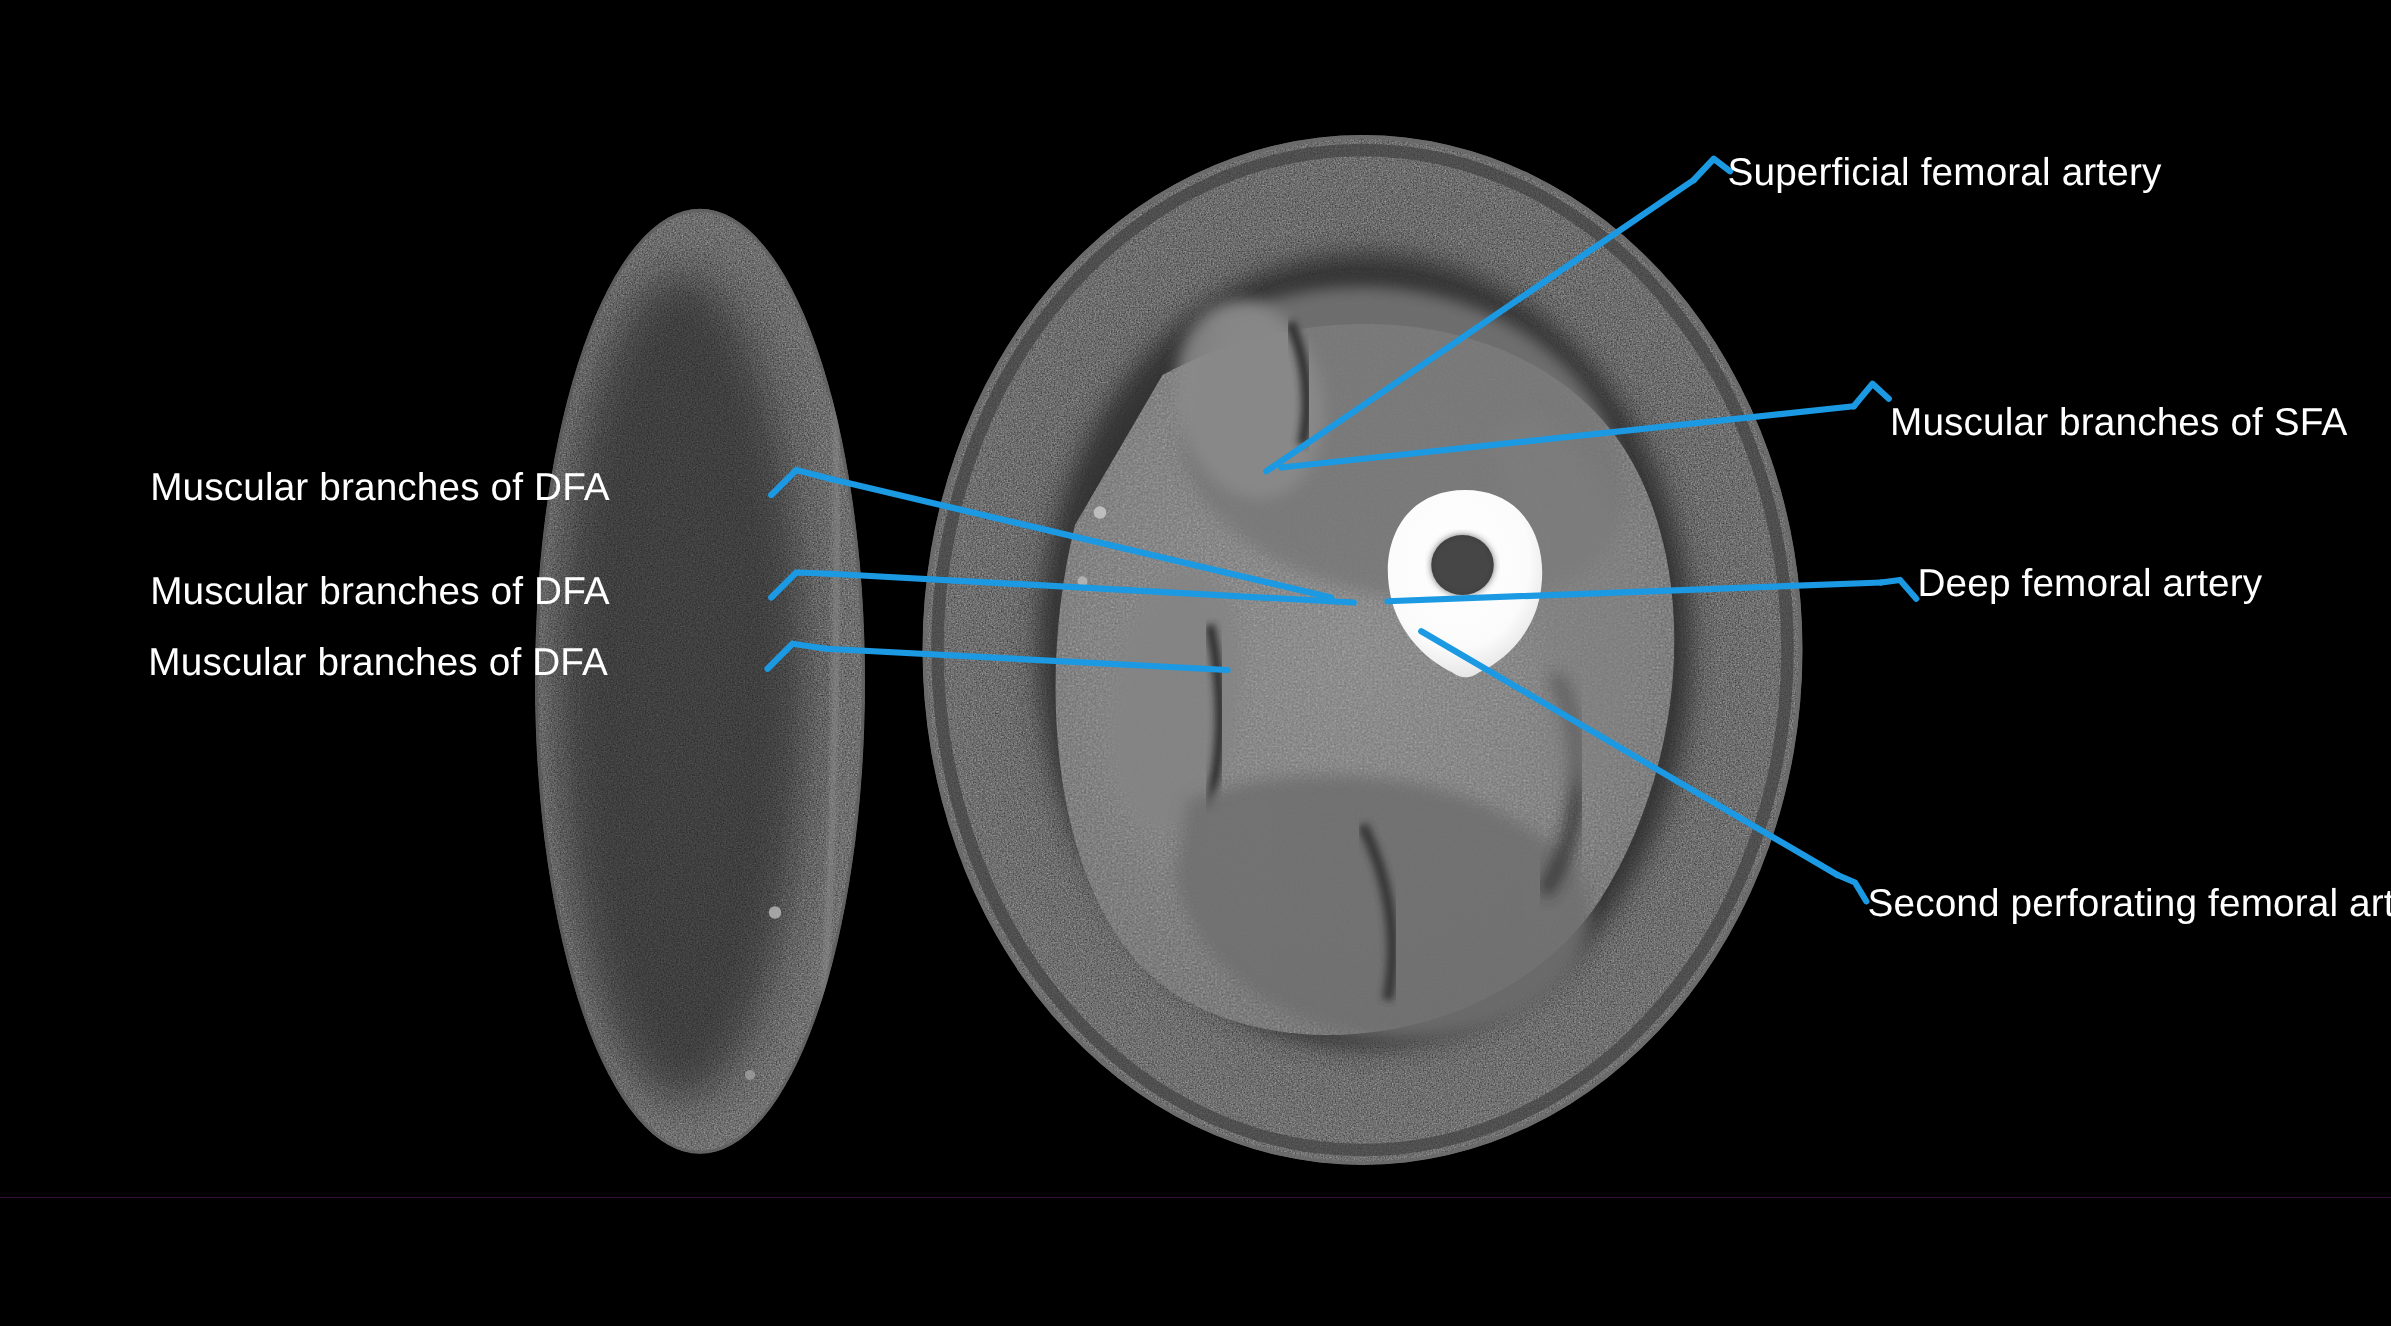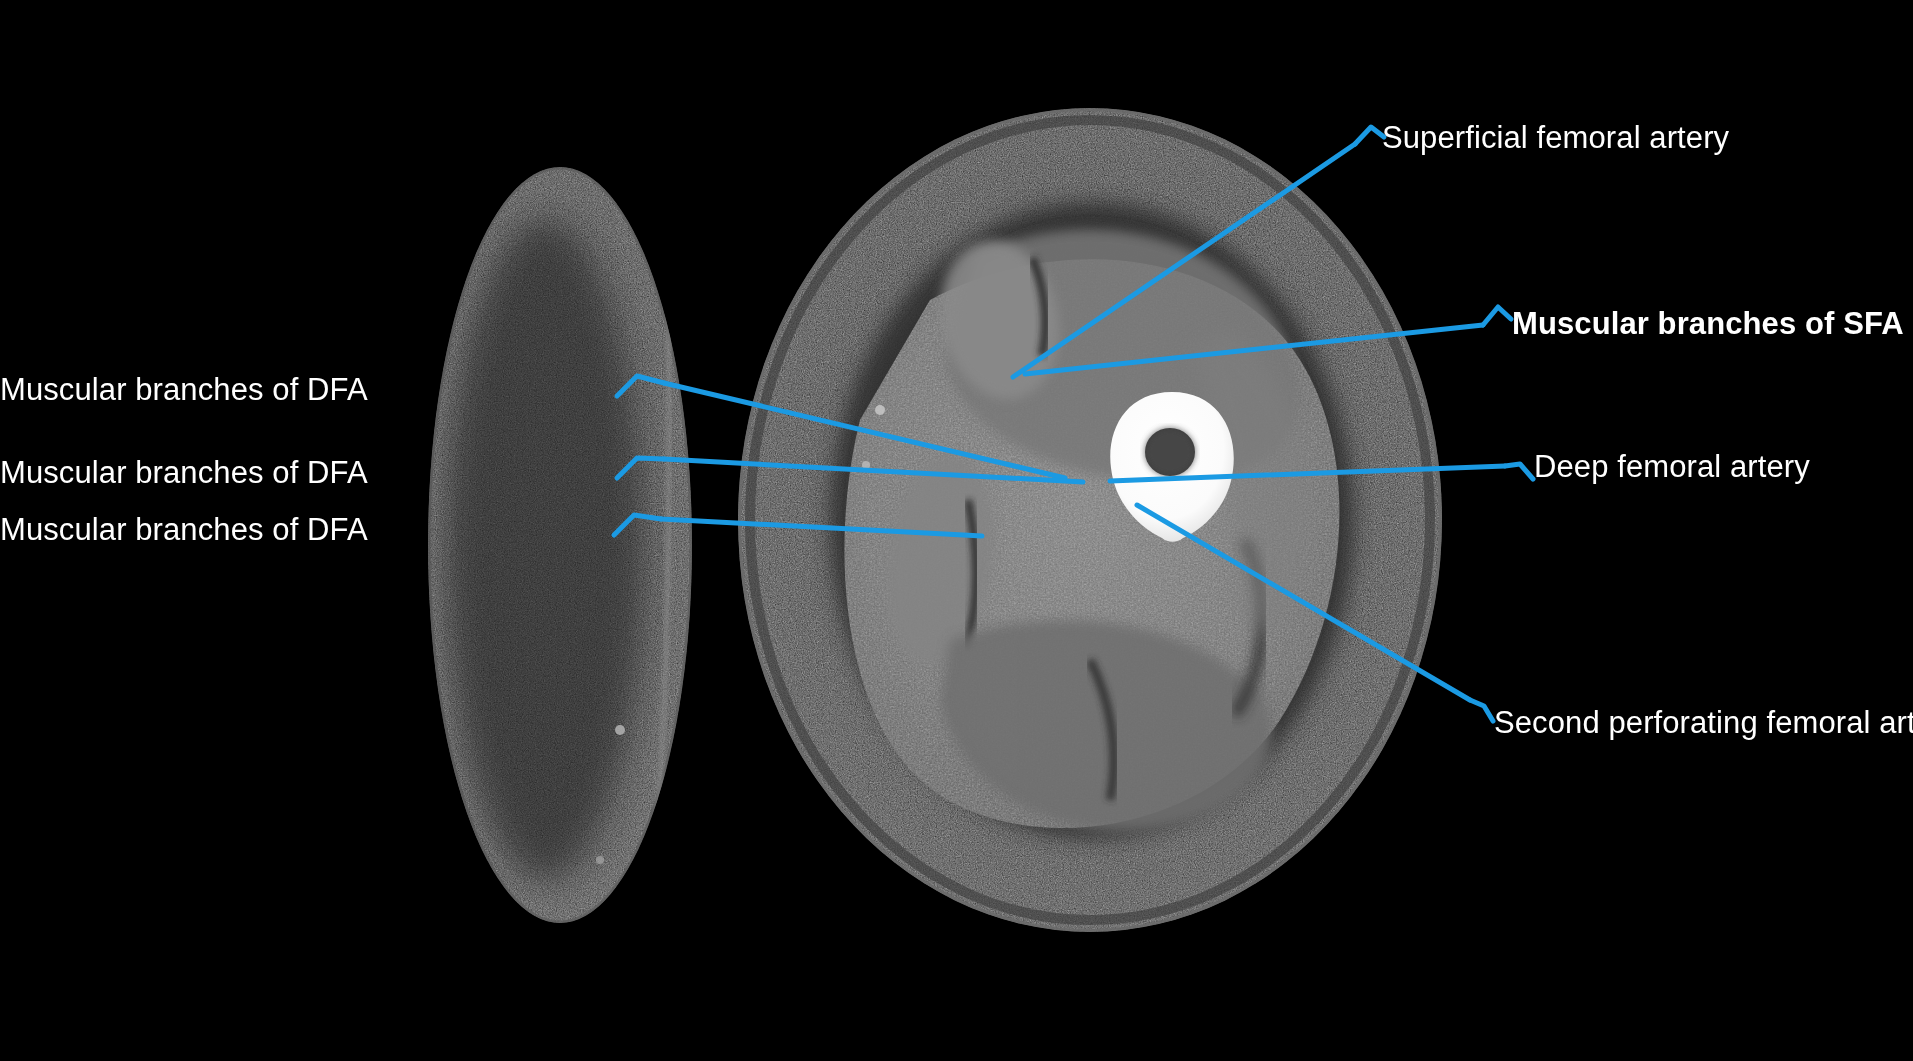--- a/index.html
+++ b/index.html
@@ -40,21 +40,21 @@
   .label {
     position: absolute;
     color: #ffffff;
     font-family: "Liberation Sans", sans-serif;
     font-size: 31px;
     line-height: 36px;
     white-space: nowrap;
     letter-spacing: 0.1px;
   }
   .label-left {
-    text-align: left;
+    text-align: center;
   }
   .label-right {
     text-align: left;
   }
 </style>
 </head>
 <body>
 
 <div id="stage">
 
@@ -195,20 +195,20 @@
         <polyline points="661,519 982,536" stroke="#1b9ae3" stroke-width="5" fill="none" stroke-linecap="round" stroke-linejoin="round"></polyline>
         <polyline points="614,535 634,515 661,519" stroke="#1b9ae3" stroke-width="5" fill="none" stroke-linecap="round" stroke-linejoin="round"></polyline>
         <polyline points="1505,466 1110,481" stroke="#1b9ae3" stroke-width="5" fill="none" stroke-linecap="round" stroke-linejoin="round"></polyline>
         <polyline points="1505,466 1520,464 1533,479" stroke="#1b9ae3" stroke-width="5" fill="none" stroke-linecap="round" stroke-linejoin="round"></polyline>
         <polyline points="1470,700 1137,505" stroke="#1b9ae3" stroke-width="5" fill="none" stroke-linecap="round" stroke-linejoin="round"></polyline>
         <polyline points="1470,700 1484,706 1493,721" stroke="#1b9ae3" stroke-width="5" fill="none" stroke-linecap="round" stroke-linejoin="round"></polyline>
       </g>
   </svg>
 
   <div class="label label-right" id="lbl-0" style="top: 120px; left: 1382px;">Superficial femoral artery</div>
-  <div class="label label-right" id="lbl-1" style="top: 306px; left: 1512px; font-weight: bold;">Muscular branches of SFA</div>
+  <div class="label label-right" id="lbl-1" style="top: 320px; left: 1512px;">Muscular branches of SFA</div>
   <div class="label label-left" id="lbl-2" style="top: 372px; left: 0px; width: 608px;">Muscular branches of DFA</div>
   <div class="label label-left" id="lbl-3" style="top: 455px; left: 0px; width: 608px;">Muscular branches of DFA</div>
   <div class="label label-left" id="lbl-4" style="top: 512px; left: 0px; width: 605px;">Muscular branches of DFA</div>
   <div class="label label-right" id="lbl-5" style="top: 449px; left: 1534px;">Deep femoral artery</div>
   <div class="label label-right" id="lbl-6" style="top: 705px; left: 1494px;">Second perforating femoral artery</div>
 
 </div>
 
 </body></html>

